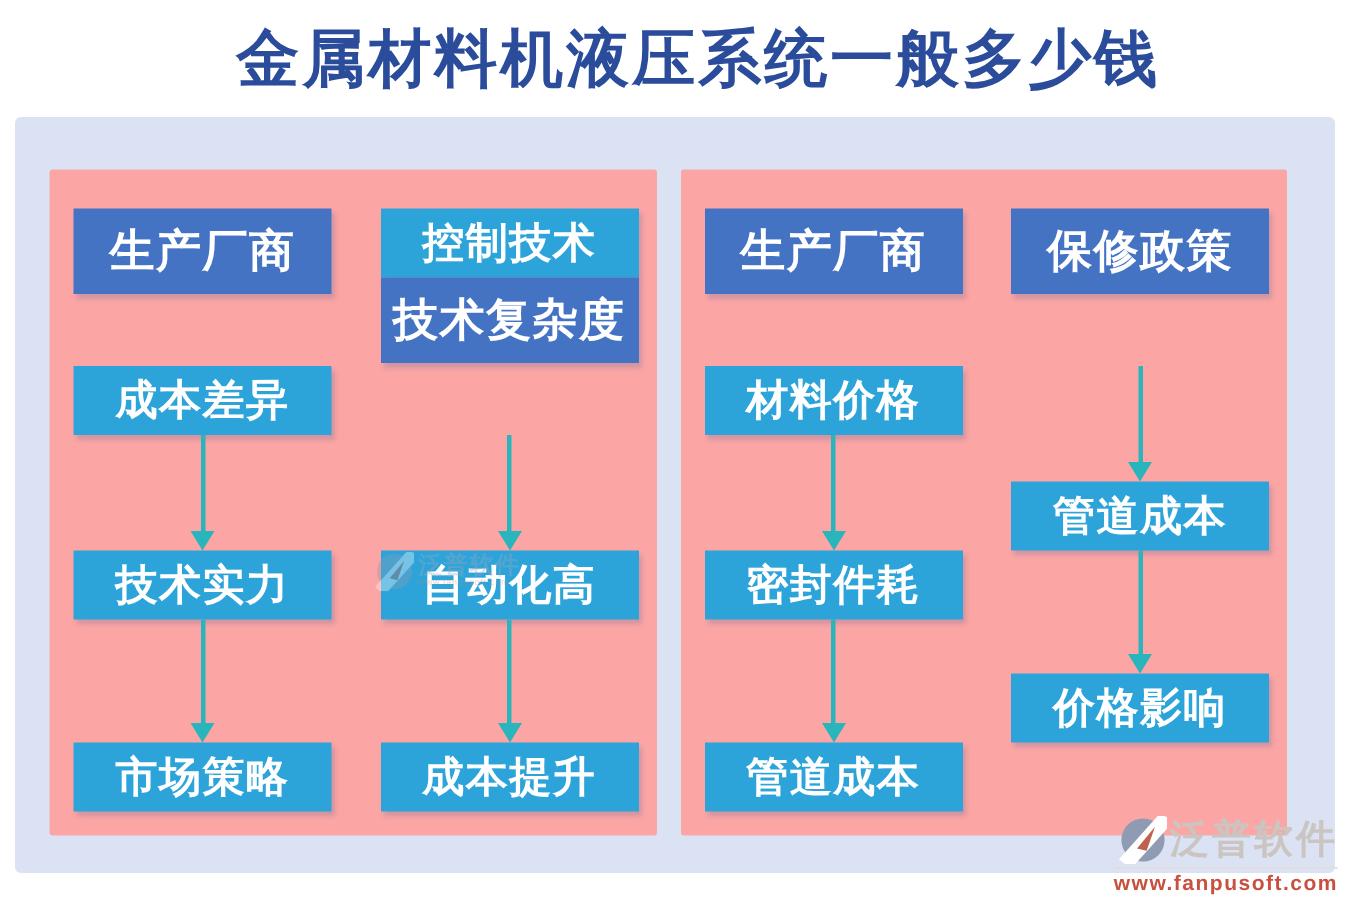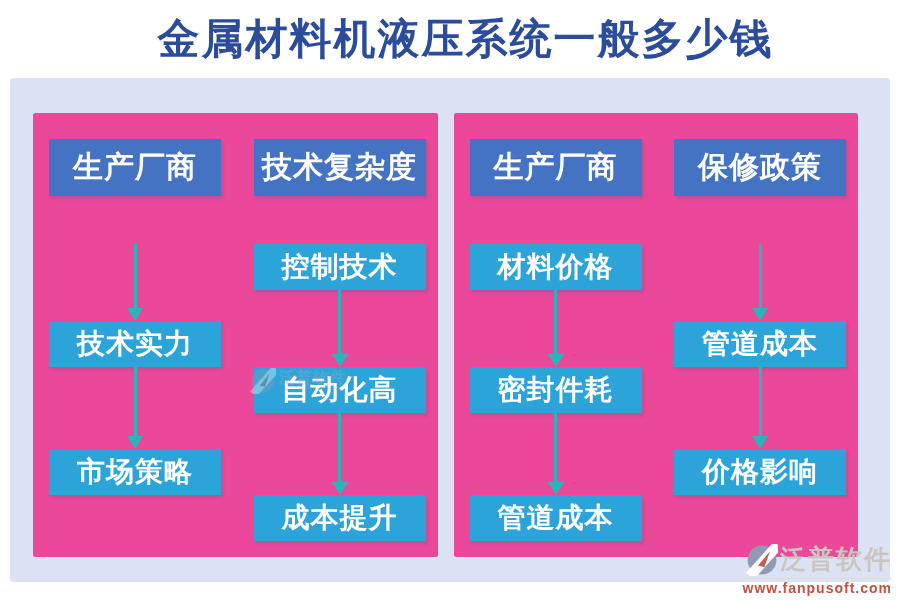--- a/index.html
+++ b/index.html
@@ -16,21 +16,21 @@
   }
 
   .board {
     position: absolute; left: 10px; right: 10px; top: 78px; height: 504px;
     background: #dbe2f4; border-radius: 4px;
     padding: 35px 32px 25px 23px;
     display: flex; gap: 16px;
   }
 
   .card {
-    flex: 1; background: #ec4899; border-radius: 2px;
+    flex: 1; background: #fca5a5; border-radius: 2px;
     padding: 26px 12px 0 16px;
     display: flex; justify-content: space-between;
   }
 
   .col { width: 172px; display: flex; flex-direction: column; align-items: stretch; }
 
   .box {
     width: 100%; color: #ffffff; text-align: center;
     display: flex; align-items: center; justify-content: center;
     box-shadow: 2px 3px 3px rgba(60, 90, 140, 0.22);
@@ -85,28 +85,29 @@
 
 <div class="page">
 
   <div class="title">金属材料机液压系统一般多少钱</div>
 
   <div class="board">
 
     <div class="card">
       <div class="col">
         <div class="box box-header">生产厂商</div>
+        <div class="box box-item">成本差异</div>
         <div class="arrow arrow-a"></div>
         <div class="box box-item">技术实力</div>
         <div class="arrow arrow-b"></div>
         <div class="box box-item">市场策略</div>
       </div>
       <div class="col">
+        <div class="box box-item">控制技术</div>
         <div class="box box-header">技术复杂度</div>
-        <div class="box box-item">控制技术</div>
         <div class="arrow arrow-a"></div>
         <div class="box box-item">自动化高</div>
         <div class="arrow arrow-b"></div>
         <div class="box box-item">成本提升</div>
       </div>
     </div>
 
     <div class="card">
       <div class="col">
         <div class="box box-header">生产厂商</div>

